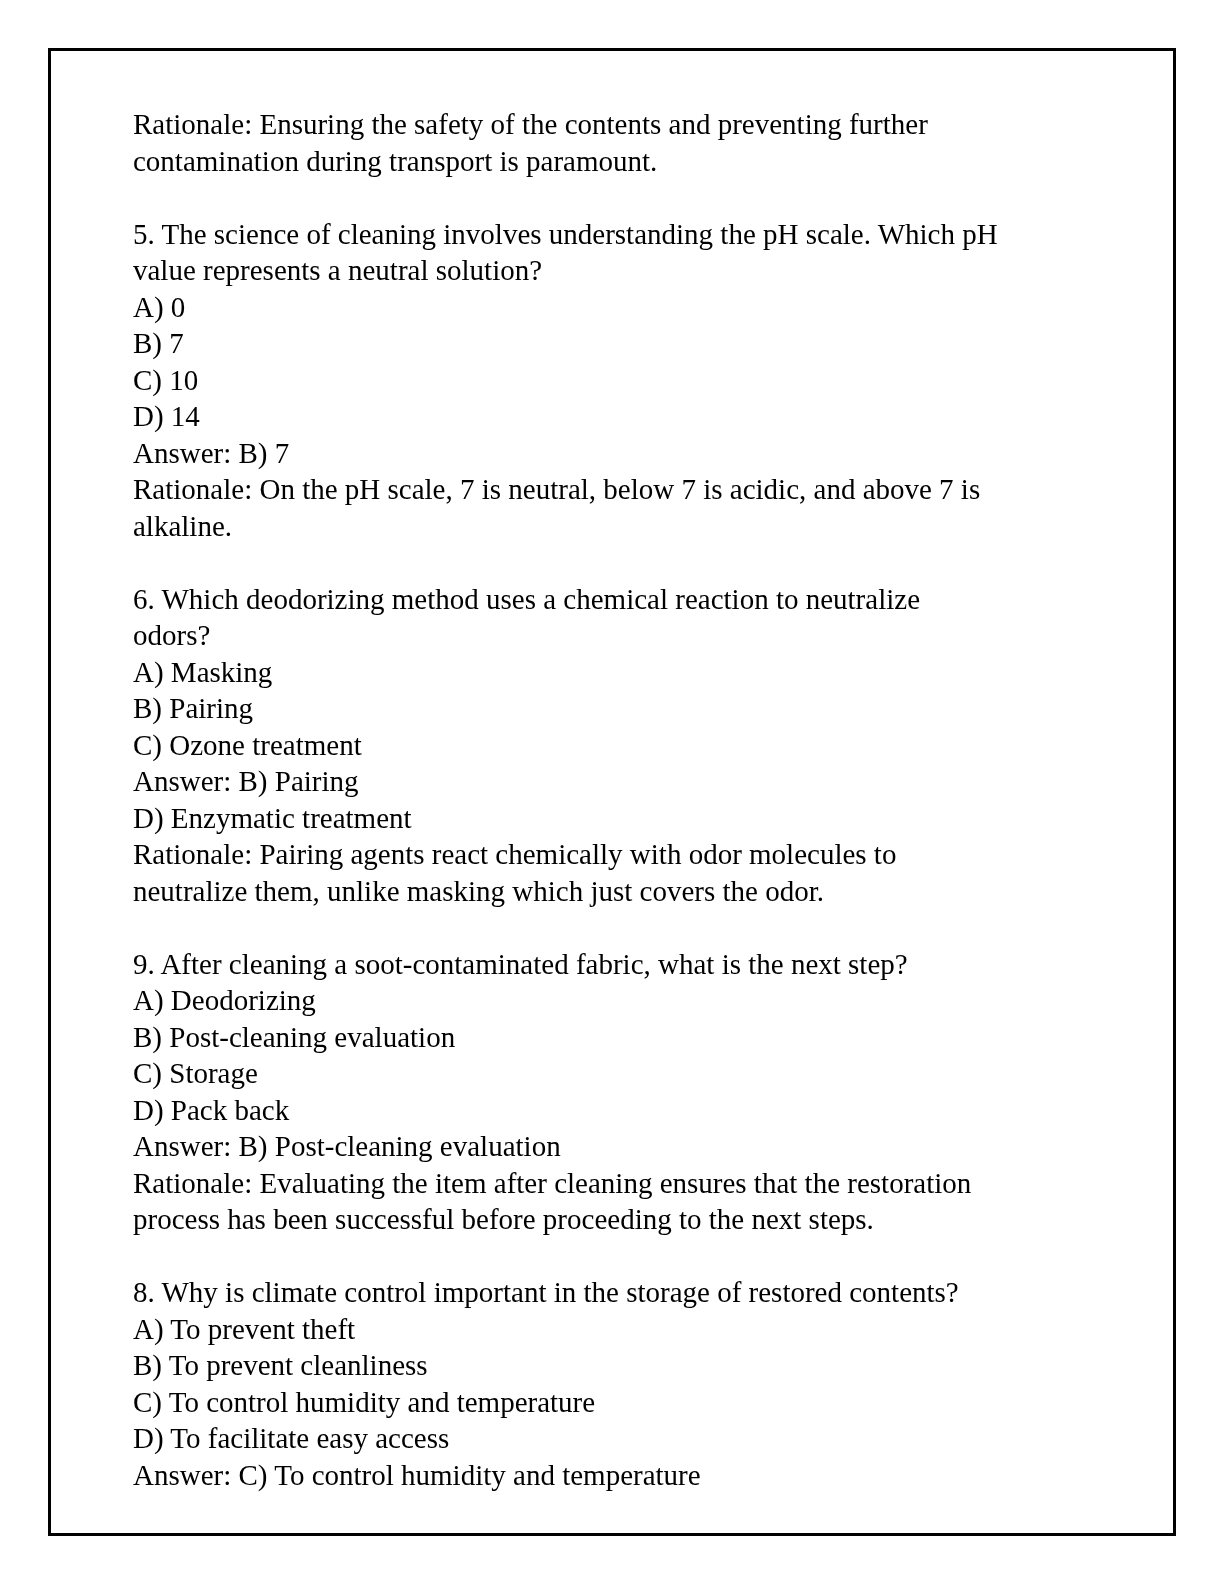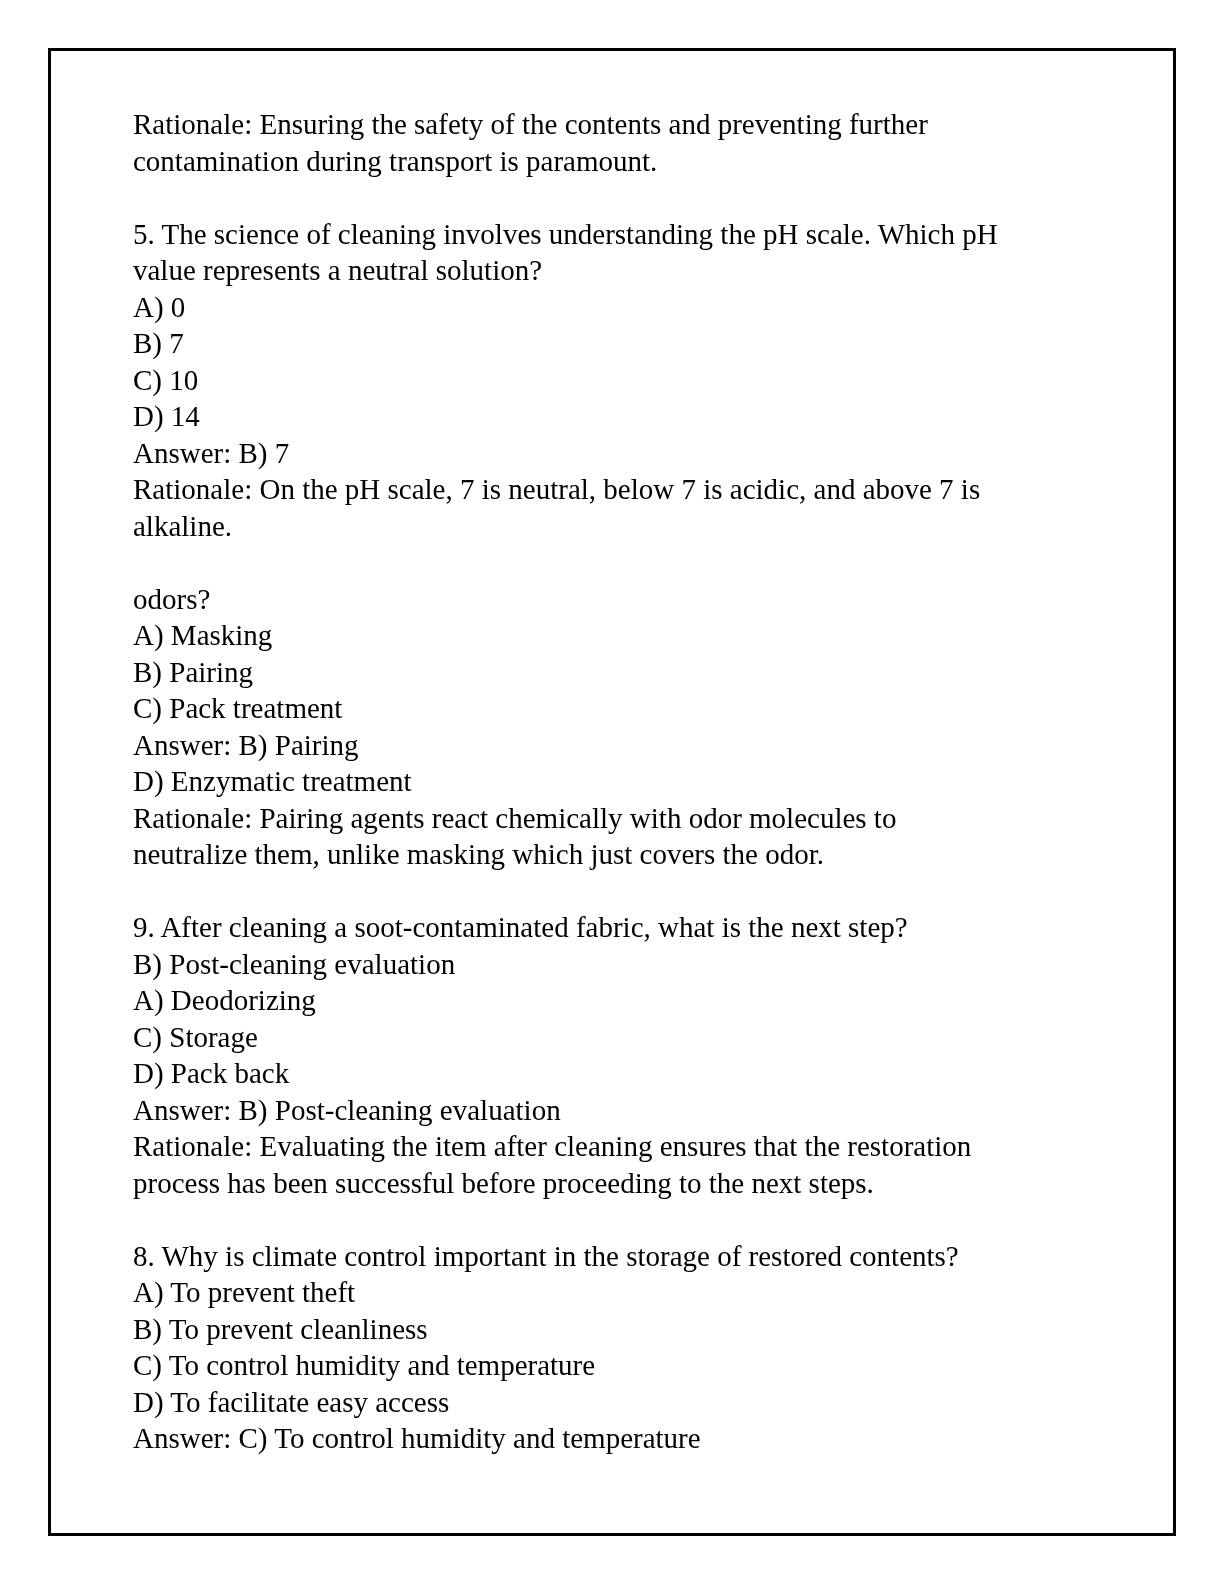--- a/index.html
+++ b/index.html
@@ -64,36 +64,37 @@
     <span class="line">C) 10</span>
     <span class="line">D) 14</span>
     <span class="line">Answer: B) 7</span>
     <span class="line">Rationale: On the pH scale, 7 is neutral, below 7 is acidic, and above 7 is</span>
     <span class="line">alkaline.</span>
   </div>
 
   <span class="blank"></span>
 
   <div>
+    <span class="line">6. Which deodorizing method uses a chemical reaction to neutralize</span>
     <span class="line">odors?</span>
     <span class="line">A) Masking</span>
     <span class="line">B) Pairing</span>
-    <span class="line">C) Pack treatment</span>
+    <span class="line">C) Ozone treatment</span>
     <span class="line">Answer: B) Pairing</span>
     <span class="line">D) Enzymatic treatment</span>
     <span class="line">Rationale: Pairing agents react chemically with odor molecules to</span>
     <span class="line">neutralize them, unlike masking which just covers the odor.</span>
   </div>
 
   <span class="blank"></span>
 
   <div>
     <span class="line">9. After cleaning a soot-contaminated fabric, what is the next step?</span>
+    <span class="line">A) Deodorizing</span>
     <span class="line">B) Post-cleaning evaluation</span>
-    <span class="line">A) Deodorizing</span>
     <span class="line">C) Storage</span>
     <span class="line">D) Pack back</span>
     <span class="line">Answer: B) Post-cleaning evaluation</span>
     <span class="line">Rationale: Evaluating the item after cleaning ensures that the restoration</span>
     <span class="line">process has been successful before proceeding to the next steps.</span>
   </div>
 
   <span class="blank"></span>
 
   <div>

